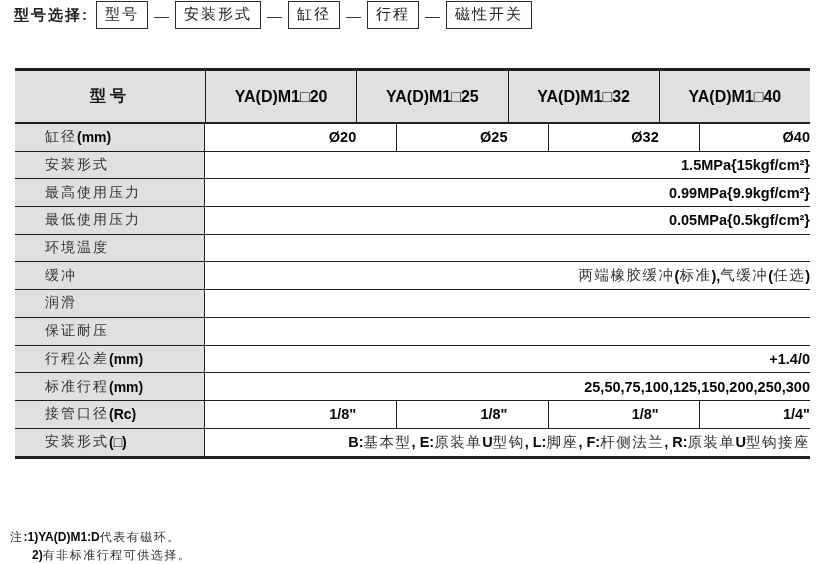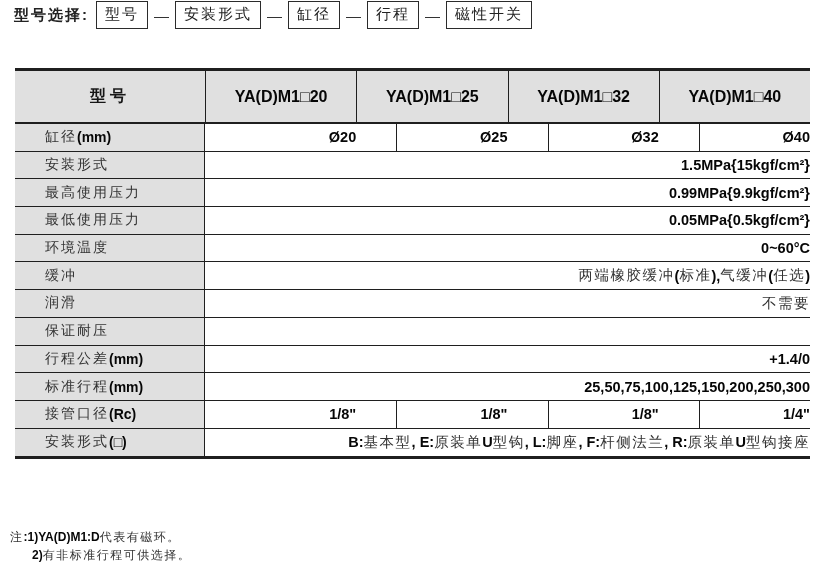--- a/index.html
+++ b/index.html
@@ -157,45 +157,39 @@
             <span class="cjk">最低使用压力</span>
           </div>
           <div class="val">
             <span class="latin">0.05MPa{0.5kgf/cm²}</span>
           </div>
         </div>
         <div class="t-row merged">
           <div class="label">
             <span class="cjk">环境温度</span>
           </div>
-          <div class="val">
-            <span class="latin">0~60°C</span>
-          </div>
         </div>
         <div class="t-row merged">
           <div class="label">
             <span class="cjk">缓冲</span>
           </div>
           <div class="val">
             <span class="cjk">两端橡胶缓冲</span>
             <span class="latin">(</span>
             <span class="cjk">标准</span>
             <span class="latin">),</span>
             <span class="cjk">气缓冲</span>
             <span class="latin">(</span>
             <span class="cjk">任选</span>
             <span class="latin">)</span>
           </div>
         </div>
         <div class="t-row merged">
           <div class="label">
             <span class="cjk">润滑</span>
-          </div>
-          <div class="val">
-            <span class="cjk">不需要</span>
           </div>
         </div>
         <div class="t-row merged">
           <div class="label">
             <span class="cjk">保证耐压</span>
           </div>
         </div>
         <div class="t-row merged">
           <div class="label">
             <span class="cjk">行程公差</span>

